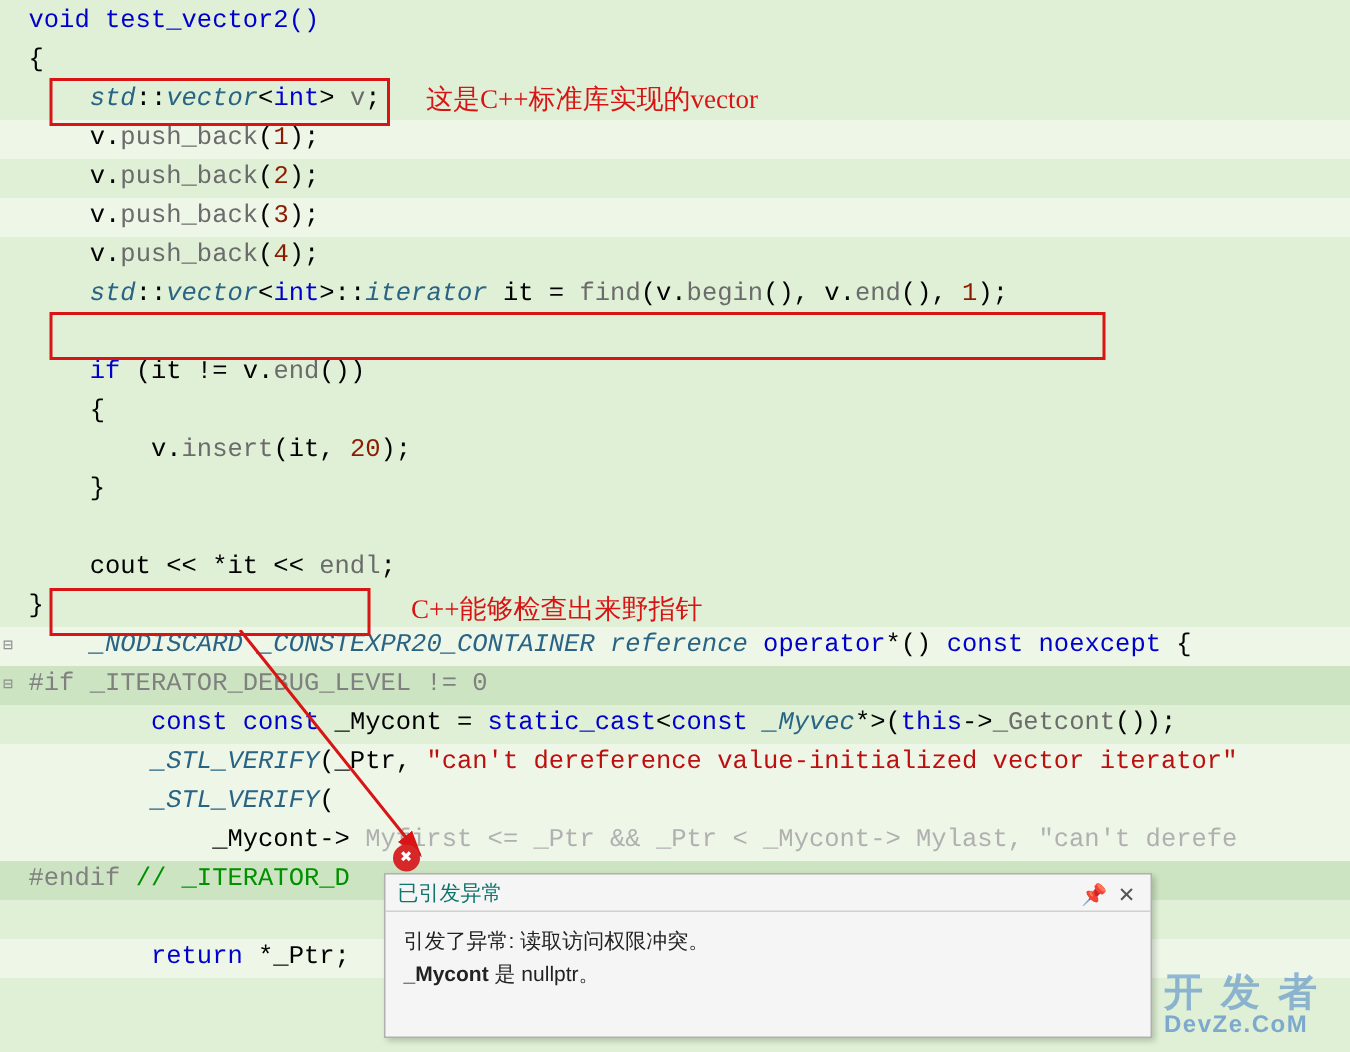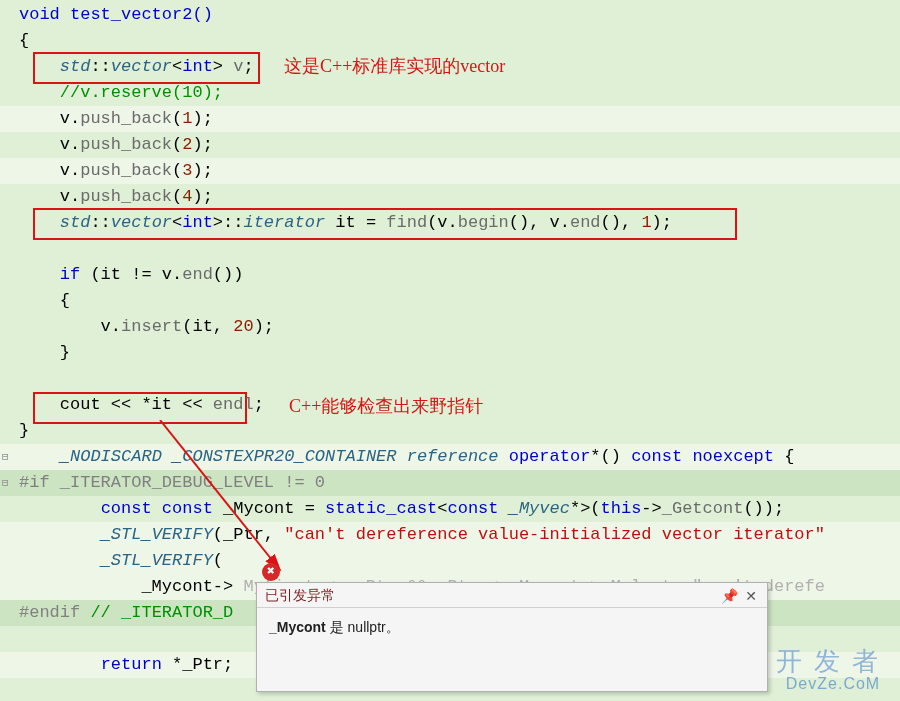--- a/index.html
+++ b/index.html
@@ -53,21 +53,21 @@
   .box2 { left: 33px; top: 208px; width: 700px; height: 28px; }
   .box3 { left: 33px; top: 392px; width: 210px; height: 28px; }
   .annot {
     position: absolute;
     color: #d81414;
     font-family: Liberation Serif, serif;
     font-size: 18px;
     font-weight: 400;
   }
   .annot1 { left: 284px; top: 54px; }
-  .annot2 { left: 289px; top: 394px; }
+  .annot2 { left: 274px; top: 394px; }
   .error-icon {
     position: absolute;
     left: 262px;
     top: 563px;
     width: 18px;
     height: 18px;
     background: #d62828;
     border-radius: 50%;
     color: #fff;
     font-size: 13px;
@@ -88,44 +88,45 @@
     font-size: 14px;
     color: #333;
   }
   .popup-header {
     display: flex;
     justify-content: space-between;
     align-items: center;
     padding: 4px 8px 2px 8px;
     border-bottom: 1px solid #d0d0d0;
   }
-  .popup-title { flex: 1; color: #7f1d1d; }
+  .popup-title { flex: 1; color: #0f766e; }
   .popup-icons { display: flex; gap: 6px; }
   .pin-icon, .close-icon {
     width: 16px; height: 16px;
     cursor: pointer;
     color: #555;
     font-size: 14px;
     text-align: center;
     line-height: 16px;
   }
   .popup-body {
     padding: 8px 12px;
     line-height: 22px;
     color: #222;
   }
   .popup-body b { font-weight: bold; }
   .watermark {
     position: absolute;
     right: 10px;
     bottom: 8px;
-    text-align: center;
+    text-align: left;
     font-family: "Microsoft YaHei", sans-serif;
     line-height: 1.1;
     pointer-events: none;
+    font-weight: bold;
   }
   .watermark .w1 {
     font-size: 26px;
     letter-spacing: 12px;
     color: rgba(70,130,200,0.55);
   }
   .watermark .w2 {
     font-size: 16px;
     color: rgba(70,130,200,0.65);
     letter-spacing: 1px;
@@ -136,21 +137,20 @@
   }
 </style>
 </head>
 <body>
 
 <div class="code-area">
 
 <div class="line"><span class="kw">void test_vector2()</span></div>
 <div class="line">{</div>
 <div class="line"><span>    </span><span class="type">std</span><span>::</span><span class="type">vector</span><span>&lt;</span><span class="kw">int</span><span>&gt; </span><span class="ident">v</span><span>;</span></div>
-<div class="line"><span class="comment">    //v.reserve(10);</span></div>
 <div class="line hl-light"><span>    v.</span><span class="member">push_back</span><span>(</span><span class="num">1</span><span>);</span></div>
 <div class="line"><span>    v.</span><span class="member">push_back</span><span>(</span><span class="num">2</span><span>);</span></div>
 <div class="line hl-light"><span>    v.</span><span class="member">push_back</span><span>(</span><span class="num">3</span><span>);</span></div>
 <div class="line"><span>    v.</span><span class="member">push_back</span><span>(</span><span class="num">4</span><span>);</span></div>
 <div class="line"><span>    </span><span class="type">std</span><span>::</span><span class="type">vector</span><span>&lt;</span><span class="kw">int</span><span>&gt;::</span><span class="type">iterator</span><span> it = </span><span class="member">find</span><span>(v.</span><span class="member">begin</span><span>(), v.</span><span class="member">end</span><span>(), </span><span class="num">1</span><span>);</span></div>
 <div class="line"> </div>
 <div class="line"><span>    </span><span class="kw">if</span><span> (it != v.</span><span class="member">end</span><span>())</span></div>
 <div class="line"><span>    {</span></div>
 <div class="line"><span>        v.</span><span class="member">insert</span><span>(it, </span><span class="num">20</span><span>);</span></div>
 <div class="line"><span>    }</span></div>
@@ -189,20 +189,21 @@
 
 <div class="popup">
   <div class="popup-header">
     <span class="popup-title">已引发异常</span>
     <div class="popup-icons">
       <span class="pin-icon">📌</span>
       <span class="close-icon">✕</span>
     </div>
   </div>
   <div class="popup-body">
+    <div>引发了异常: 读取访问权限冲突。</div>
     <div><b>_Mycont</b><span> 是 nullptr。</span></div>
   </div>
 </div>
 
 <div class="watermark">
   <div class="w1">开发者</div>
   <div class="w2">DevZe.CoM</div>
 </div>
 
 </body></html>

